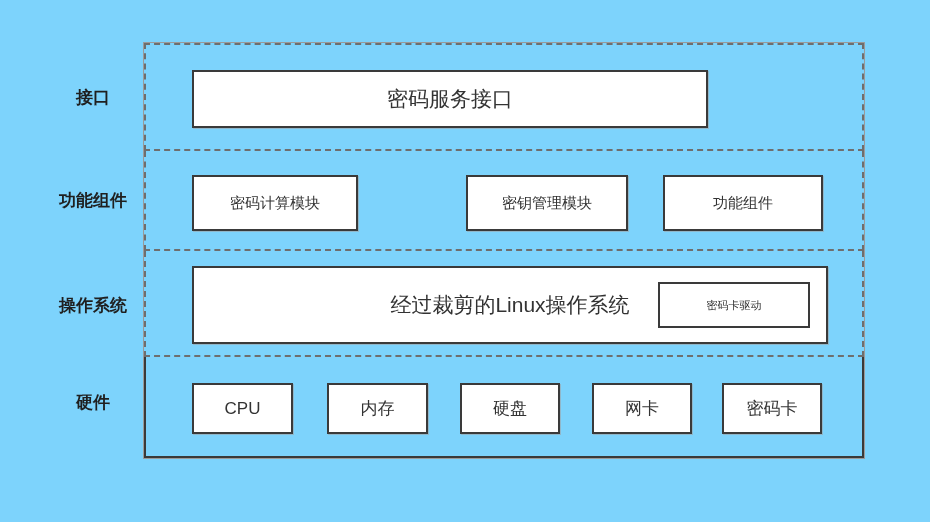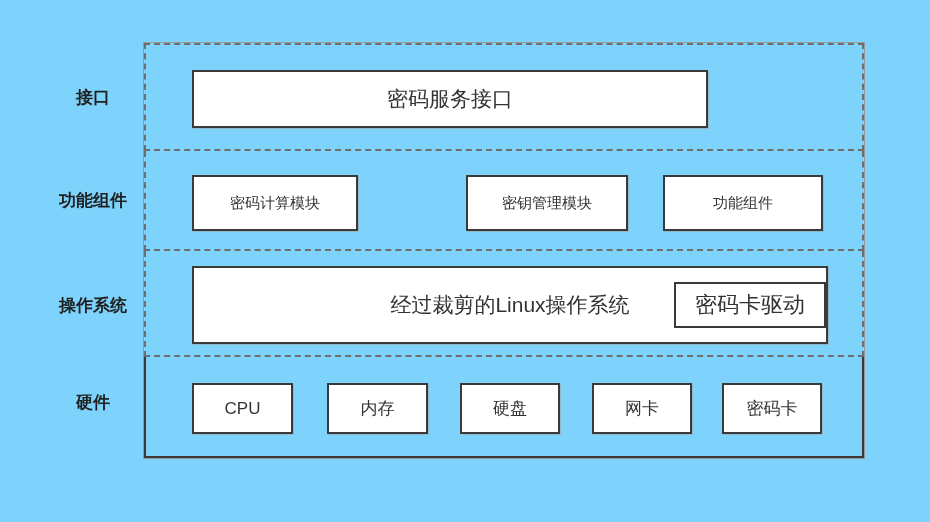--- a/index.html
+++ b/index.html
@@ -98,27 +98,27 @@
   .mod-2 { left: 282px; width: 162px; margin-left: 40px; }
   .mod-3 { left: 519px; width: 160px; }
 
   .node-os {
     left: 48px; top: 223px; width: 636px; height: 78px;
     font-size: 21px;
   }
   .node-driver {
     position: absolute;
     box-sizing: border-box;
-    right: 0; top: 14px; width: 152px; height: 46px;
+    right: 16px; top: 14px; width: 152px; height: 46px;
     border: 2px solid #3a3a3a;
     background: #ffffff;
     display: flex;
     align-items: center;
     justify-content: center;
-    font-size: 22px;
+    font-size: 11px;
     color: #333333;
     white-space: nowrap;
   }
   .node-hw { top: 340px; height: 51px; font-size: 17px; }
   .hw-1 { left: 48px;  width: 101px; }
   .hw-2 { left: 183px; width: 101px; }
   .hw-3 { left: 316px; width: 100px; }
   .hw-4 { left: 448px; width: 100px; }
   .hw-5 { left: 578px; width: 100px; }
 </style>

